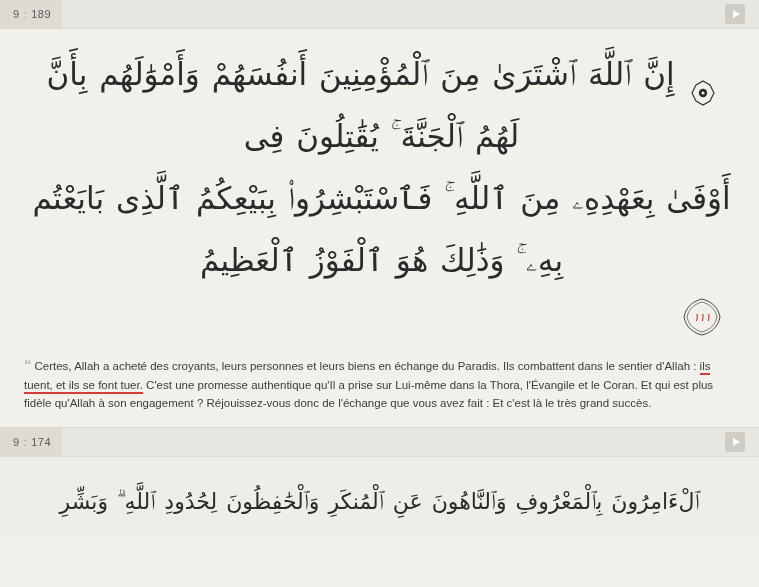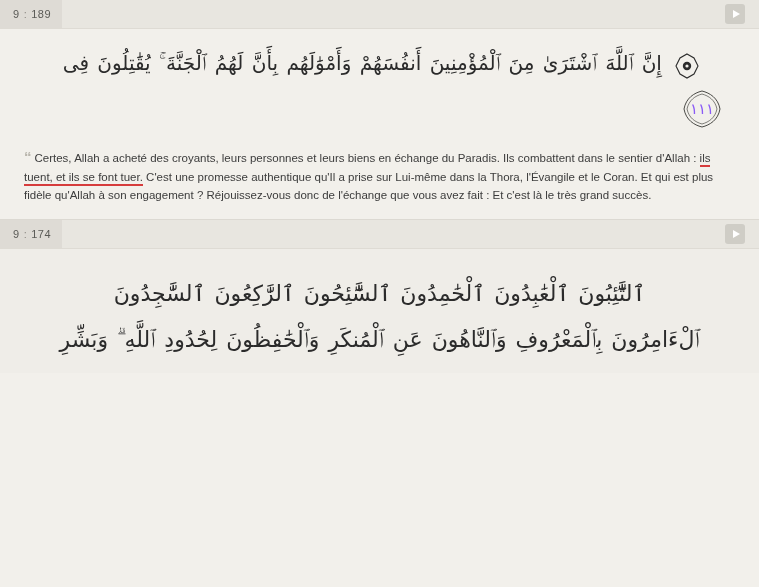--- a/index.html
+++ b/index.html
@@ -64,21 +64,21 @@
     height: 0;
     border-left: 7px solid #ffffff;
     border-top: 4.5px solid transparent;
     border-bottom: 4.5px solid transparent;
     margin-left: 2px;
   }
   .arabic {
     direction: rtl;
     text-align: center;
     font-family: "DejaVu Sans", "Liberation Serif", serif;
-    font-size: 20px;
+    font-size: 31px;
     line-height: 2.0;
     color: #2b2b2b;
     padding: 14px 24px 6px 28px;
     word-spacing: 2px;
   }
   .arabic.second {
     font-size: 22px;
     line-height: 2.1;
     padding: 22px 40px 10px 40px;
   }
@@ -97,22 +97,23 @@
   .badge-num {
     position: absolute;
     top: 0;
     left: 0;
     width: 44px;
     height: 40px;
     display: flex;
     align-items: center;
     justify-content: center;
     font-family: "DejaVu Sans", sans-serif;
-    font-size: 15px;
-    color: #8b5cf6;
+    font-size: 11px;
+    color: #b91c1c;
+    font-style: italic;
   }
   .translation {
     padding: 6px 30px 14px 24px;
     font-size: 11.5px;
     line-height: 1.62;
     color: #3c3c3c;
     position: relative;
   }
   .quote-mark {
     color: #b9b5ac;
@@ -162,20 +163,23 @@
       <div>
         <span class="bismillah-mark">
           <svg width="26" height="26" viewBox="0 0 26 26">
             <polygon points="13,1 20,5 24,13 20,21 13,25 6,21 2,13 6,5" fill="none" stroke="#2b2b2b" stroke-width="1.1"></polygon>
             <circle cx="13" cy="13" r="4.2" fill="#2b2b2b"></circle>
             <circle cx="13" cy="13" r="1.6" fill="#efede8"></circle>
           </svg>
         </span>
         <span>إِنَّ ٱللَّهَ ٱشْتَرَىٰ مِنَ ٱلْمُؤْمِنِينَ أَنفُسَهُمْ وَأَمْوَٰلَهُم بِأَنَّ لَهُمُ ٱلْجَنَّةَ ۚ يُقَٰتِلُونَ فِى</span>
       </div>
+      <div>
+        <span>أَوْفَىٰ بِعَهْدِهِۦ مِنَ ٱللَّهِ ۚ فَٱسْتَبْشِرُوا۟ بِبَيْعِكُمُ ٱلَّذِى بَايَعْتُم بِهِۦ ۚ وَذَٰلِكَ هُوَ ٱلْفَوْزُ ٱلْعَظِيمُ</span>
+      </div>
     </div>
 
     <div class="end-marker">
       <div class="end-badge">
         <svg width="44" height="40" viewBox="0 0 44 40">
           <path d="M22 2 C30 4, 38 9, 40 20 C38 31, 30 36, 22 38 C14 36, 6 31, 4 20 C6 9, 14 4, 22 2 Z" fill="none" stroke="#4a4a46" stroke-width="1"></path>
           <path d="M22 5 C29 7, 35 11, 37 20 C35 29, 29 33, 22 35 C15 33, 9 29, 7 20 C9 11, 15 7, 22 5 Z" fill="none" stroke="#4a4a46" stroke-width="0.7"></path>
         </svg>
         <div class="badge-num">١١١</div>
       </div>
@@ -194,20 +198,19 @@
         <span>9</span>
         <span class="sep">:</span>
         <span>174</span>
       </div>
       <div class="play-btn">
         <div class="tri"></div>
       </div>
     </div>
 
     <div class="arabic second">
-      <div>ٱلتَّٰٓئِبُونَ ٱلْعَٰبِدُونَ ٱلْحَٰمِدُونَ ٱلسَّٰٓئِحُونَ ٱلرَّٰكِعُونَ ٱلسَّٰجِدُونَ</div>
       <div>ٱلْءَامِرُونَ بِٱلْمَعْرُوفِ وَٱلنَّاهُونَ عَنِ ٱلْمُنكَرِ وَٱلْحَٰفِظُونَ لِحُدُودِ ٱللَّهِ ۗ وَبَشِّرِ</div>
 
     </div>
 
   </div>
 
 </div>
 
 </body></html>

